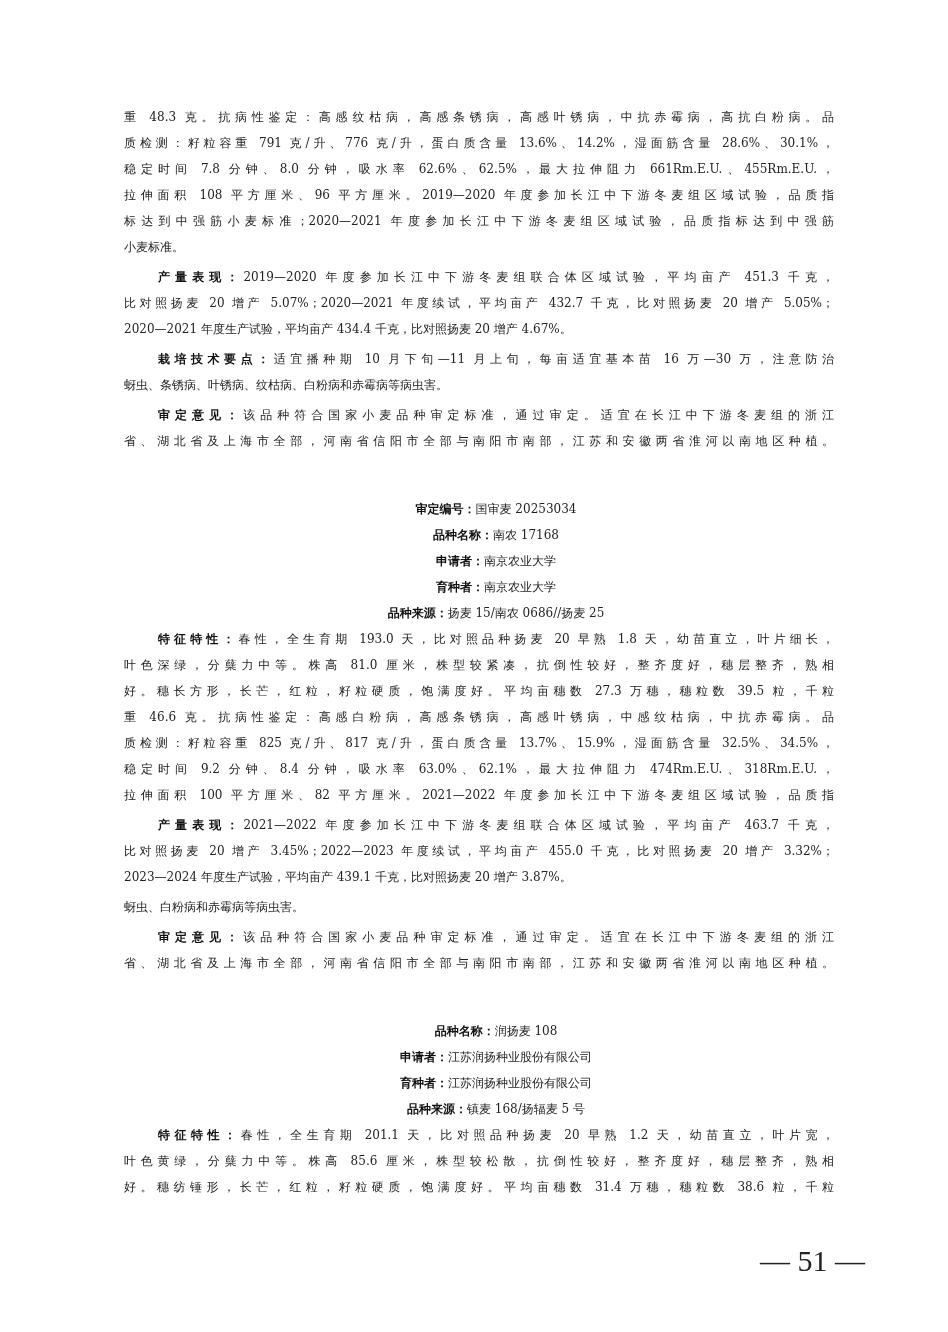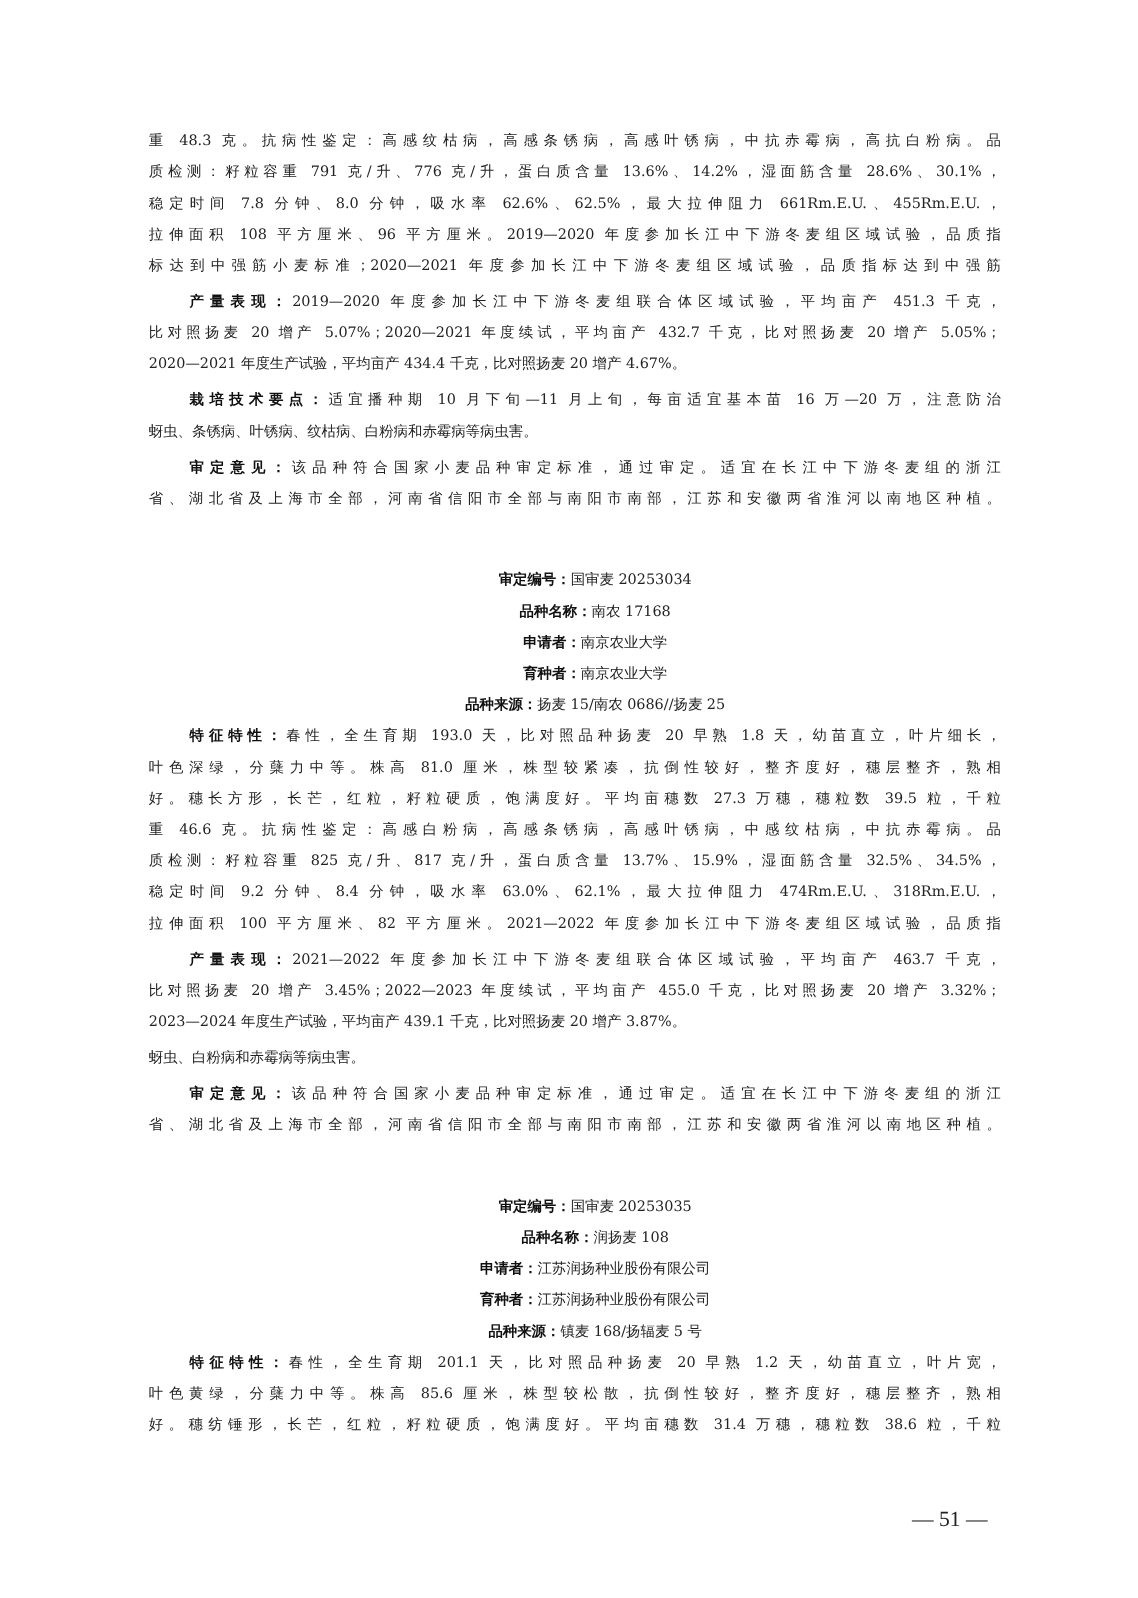--- a/index.html
+++ b/index.html
@@ -17,44 +17,45 @@
   }
   .line.last { text-align-last: left; }
   .indent { padding-left: 34px; }
   .label { font-family: Liberation Serif, serif; font-weight: bold; color: #111111; }
   .para-gap { height: 4px; }
   .block-gap { height: 42px; }
   .field { height: 26px; line-height: 26px; padding-left: 34px; white-space: nowrap; text-align: center; }
   .page-number {
     position: absolute; left: 760px; top: 1244px;
     font-family: "Liberation Serif", "DejaVu Serif", serif;
-    font-size: 18px; color: #222222; white-space: nowrap; margin-top: 12px;
+    font-size: 30px; color: #222222; white-space: nowrap;
   }
 </style>
 </head>
 <body>
 
 <div class="page">
 
   <div>
     <div class="line">重 48.3 克。抗病性鉴定：高感纹枯病，高感条锈病，高感叶锈病，中抗赤霉病，高抗白粉病。品</div>
     <div class="line">质检测：籽粒容重 791 克/升、776 克/升，蛋白质含量 13.6%、14.2%，湿面筋含量 28.6%、30.1%，</div>
     <div class="line">稳定时间 7.8 分钟、8.0 分钟，吸水率 62.6%、62.5%，最大拉伸阻力 661Rm.E.U.、455Rm.E.U.，</div>
     <div class="line">拉伸面积 108 平方厘米、96 平方厘米。2019—2020 年度参加长江中下游冬麦组区域试验，品质指</div>
     <div class="line">标达到中强筋小麦标准；2020—2021 年度参加长江中下游冬麦组区域试验，品质指标达到中强筋</div>
+    <div class="line last">小麦标准。</div>
   </div>
   <div class="para-gap"></div>
   <div>
     <div class="line indent"><span class="label">产量表现：</span><span>2019—2020 年度参加长江中下游冬麦组联合体区域试验，平均亩产 451.3 千克，</span></div>
     <div class="line">比对照扬麦 20 增产 5.07%；2020—2021 年度续试，平均亩产 432.7 千克，比对照扬麦 20 增产 5.05%；</div>
     <div class="line last">2020—2021 年度生产试验，平均亩产 434.4 千克，比对照扬麦 20 增产 4.67%。</div>
   </div>
   <div class="para-gap"></div>
   <div>
-    <div class="line indent"><span class="label">栽培技术要点：</span><span>适宜播种期 10 月下旬—11 月上旬，每亩适宜基本苗 16 万—20 万，注意防治</span></div>
+    <div class="line indent"><span class="label">栽培技术要点：</span><span>适宜播种期 10 月下旬—11 月上旬，每亩适宜基本苗 16 万—30 万，注意防治</span></div>
     <div class="line last">蚜虫、条锈病、叶锈病、纹枯病、白粉病和赤霉病等病虫害。</div>
   </div>
   <div class="para-gap"></div>
   <div>
     <div class="line indent"><span class="label">审定意见：</span><span>该品种符合国家小麦品种审定标准，通过审定。适宜在长江中下游冬麦组的浙江</span></div>
     <div class="line">省、湖北省及上海市全部，河南省信阳市全部与南阳市南部，江苏和安徽两省淮河以南地区种植。</div>
   </div>
 
   <div class="block-gap"></div>
 
@@ -87,21 +88,20 @@
     <div class="para-gap"></div>
     <div>
       <div class="line indent"><span class="label">审定意见：</span><span>该品种符合国家小麦品种审定标准，通过审定。适宜在长江中下游冬麦组的浙江</span></div>
       <div class="line">省、湖北省及上海市全部，河南省信阳市全部与南阳市南部，江苏和安徽两省淮河以南地区种植。</div>
     </div>
   </div>
 
   <div class="block-gap"></div>
 
   <div>
-    <div class="field"><span class="label">审定编号：</span><span>国审麦 20253035</span></div>
     <div class="field"><span class="label">品种名称：</span><span>润扬麦 108</span></div>
     <div class="field"><span class="label">申请者：</span><span>江苏润扬种业股份有限公司</span></div>
     <div class="field"><span class="label">育种者：</span><span>江苏润扬种业股份有限公司</span></div>
     <div class="field"><span class="label">品种来源：</span><span>镇麦 168/扬辐麦 5 号</span></div>
 
     <div>
       <div class="line indent"><span class="label">特征特性：</span><span>春性，全生育期 201.1 天，比对照品种扬麦 20 早熟 1.2 天，幼苗直立，叶片宽，</span></div>
       <div class="line">叶色黄绿，分蘖力中等。株高 85.6 厘米，株型较松散，抗倒性较好，整齐度好，穗层整齐，熟相</div>
       <div class="line">好。穗纺锤形，长芒，红粒，籽粒硬质，饱满度好。平均亩穗数 31.4 万穗，穗粒数 38.6 粒，千粒</div>
     </div>

